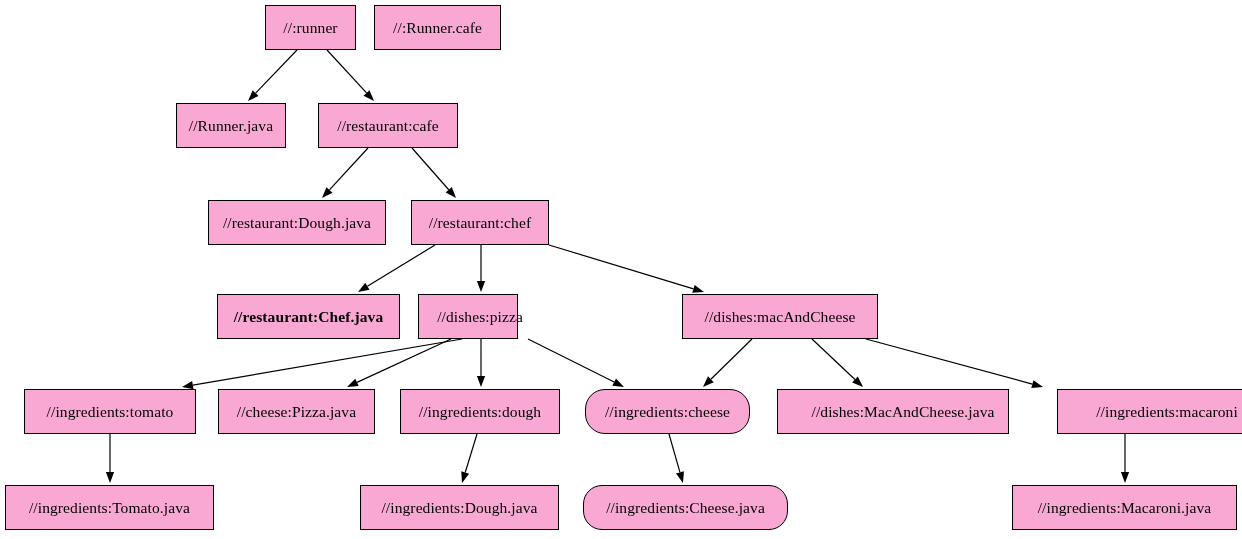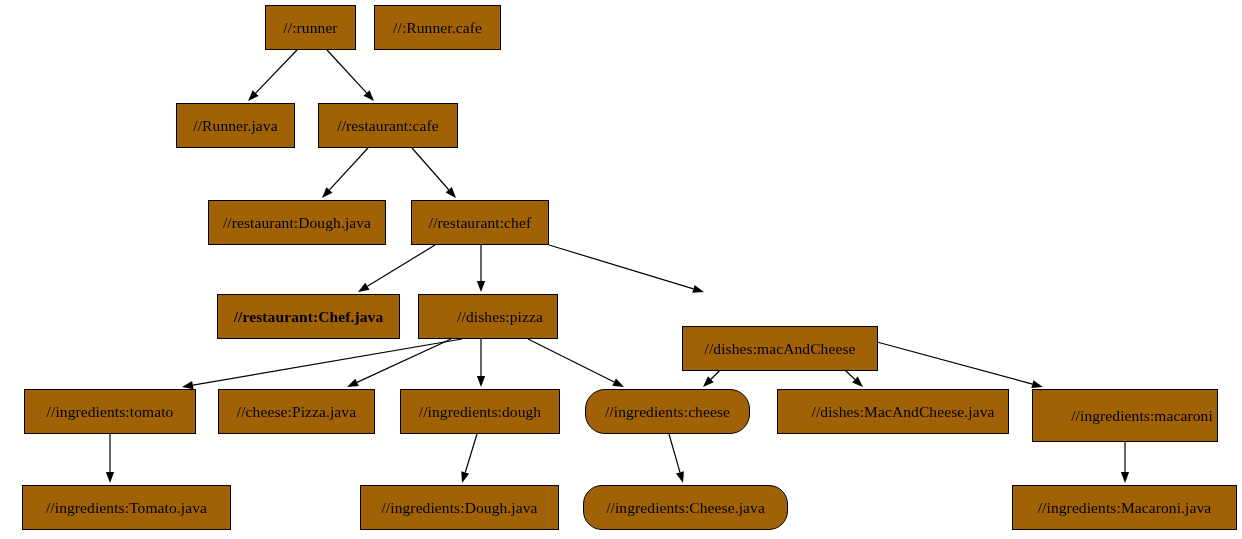--- a/index.html
+++ b/index.html
@@ -20,21 +20,21 @@
     left: 0;
     top: 0;
     width: 1242px;
     height: 539px;
     pointer-events: none;
   }
   .node {
     position: absolute;
     box-sizing: border-box;
     border: 1px solid #000000;
-    background: #a16207;
+    background: #f9a8d4;
     color: #000000;
     display: flex;
     align-items: center;
     justify-content: center;
     font-size: 15.5px;
     line-height: 1;
     white-space: nowrap;
     letter-spacing: 0.1px;
   }
   .node-label {
@@ -120,60 +120,60 @@
         <polygon points="1125,483 1120.9,472 1129.1,472" fill="#000000"></polygon>
       </g>
     </svg>
   <div id="node-layer">
       <div class="node" style="left: 265px; top: 5px; width: 91px; height: 45px;">
         <span class="node-label">//:runner</span>
       </div>
       <div class="node" style="left: 374px; top: 5px; width: 127px; height: 45px;">
         <span class="node-label">//:Runner.cafe</span>
       </div>
-      <div class="node" style="left: 176px; top: 103px; width: 119px; height: 45px;">
+      <div class="node" style="left: 176px; top: 103px; width: 110px; height: 45px;">
         <span class="node-label">//Runner.java</span>
       </div>
       <div class="node" style="left: 318px; top: 103px; width: 140px; height: 45px;">
         <span class="node-label">//restaurant:cafe</span>
       </div>
       <div class="node" style="left: 208px; top: 200px; width: 178px; height: 45px;">
         <span class="node-label">//restaurant:Dough.java</span>
       </div>
       <div class="node" style="left: 411px; top: 200px; width: 138px; height: 45px;">
         <span class="node-label">//restaurant:chef</span>
       </div>
       <div class="node" style="left: 217px; top: 294px; width: 183px; height: 45px; font-weight: bold;">
         <span class="node-label">//restaurant:Chef.java</span>
       </div>
-      <div class="node" style="left: 418px; top: 294px; width: 140px; height: 45px; padding-left: 24px;">
+      <div class="node" style="left: 418px; top: 294px; width: 100px; height: 45px; padding-left: 24px;">
         <span class="node-label">//dishes:pizza</span>
       </div>
-      <div class="node" style="left: 682px; top: 294px; width: 196px; height: 45px; margin-top: 32px;">
+      <div class="node" style="left: 682px; top: 294px; width: 196px; height: 45px;">
         <span class="node-label">//dishes:macAndCheese</span>
       </div>
       <div class="node" style="left: 24px; top: 389px; width: 172px; height: 45px;">
         <span class="node-label">//ingredients:tomato</span>
       </div>
       <div class="node" style="left: 218px; top: 389px; width: 157px; height: 45px;">
         <span class="node-label">//cheese:Pizza.java</span>
       </div>
       <div class="node" style="left: 400px; top: 389px; width: 160px; height: 45px;">
         <span class="node-label">//ingredients:dough</span>
       </div>
       <div class="node" style="left: 585px; top: 389px; width: 165px; height: 45px; border-radius: 20px;">
         <span class="node-label">//ingredients:cheese</span>
       </div>
       <div class="node" style="left: 777px; top: 389px; width: 232px; height: 45px; padding-left: 20px;">
         <span class="node-label">//dishes:MacAndCheese.java</span>
       </div>
-      <div class="node" style="left: 1032px; top: 389px; width: 186px; height: 53px; padding-left: 34px;">
+      <div class="node" style="left: 1057px; top: 389px; width: 186px; height: 45px; padding-left: 34px;">
         <span class="node-label">//ingredients:macaroni</span>
       </div>
-      <div class="node" style="left: 22px; top: 485px; width: 209px; height: 45px;">
+      <div class="node" style="left: 5px; top: 485px; width: 209px; height: 45px;">
         <span class="node-label">//ingredients:Tomato.java</span>
       </div>
       <div class="node" style="left: 360px; top: 485px; width: 199px; height: 45px;">
         <span class="node-label">//ingredients:Dough.java</span>
       </div>
       <div class="node" style="left: 583px; top: 485px; width: 205px; height: 45px; border-radius: 19px;">
         <span class="node-label">//ingredients:Cheese.java</span>
       </div>
       <div class="node" style="left: 1012px; top: 485px; width: 225px; height: 45px;">
         <span class="node-label">//ingredients:Macaroni.java</span>

